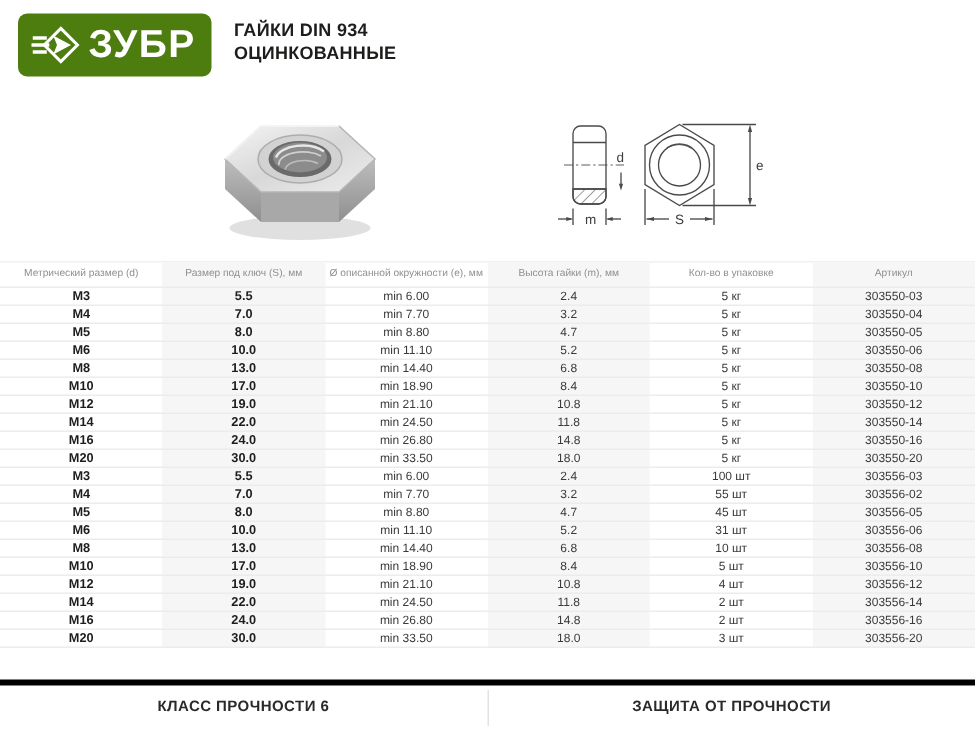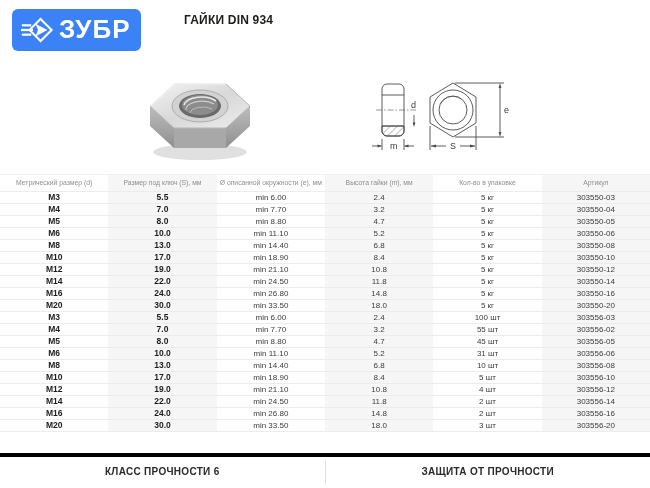--- a/index.html
+++ b/index.html
@@ -5,29 +5,29 @@
   * { margin:0; padding:0; box-sizing:border-box; }
   html,body { background:#fff; }
   .page {
     position:relative; width:650px; height:488px; background:#ffffff;
     font-family:"Liberation Sans", sans-serif; overflow:hidden; color:#1d1d1b;
   }
   
   .topbar { position:absolute; left:0; top:0; width:650px; height:60px; }
   .logo {
     position:absolute; left:12px; top:9px; width:129px; height:42px;
-    background:#3b82f6; border-radius:6px; display:flex; align-items:center;
+    background:#4d7c0f; border-radius:6px; display:flex; align-items:center;
     padding-left:7px;
   }
   .logo-icon { width:38px; height:34px; flex:0 0 auto; }
   .logo-text {
     color:#fff; font-weight:700; font-size:26px; letter-spacing:1px;
     line-height:1; margin-left:2px; margin-top:-2px;
   }
-  .title-block { position:absolute; left:156px; top:13px;margin-left:28px; }
+  .title-block { position:absolute; left:156px; top:13px; }
   .title-line { font-size:12px; font-weight:700; color:#1d1d1b; line-height:15px; letter-spacing:.2px; }
   
   .nut-photo { position:absolute; left:140px; top:64px; width:120px; height:102px; }
   .dim-diagram { position:absolute; left:368px; top:70px; width:150px; height:94px; }
   .dim-diagram text { font-family:"Liberation Sans", sans-serif; font-size:9px; fill:#3c3c3c; }
   
   .spec-table {
     position:absolute; left:0; top:174px; width:650px;
     border-collapse:collapse; table-layout:fixed;
   }
@@ -65,20 +65,21 @@
           <line x1="0" y1="20" x2="14" y2="20"></line>
           <line x1="1" y1="25.5" x2="12" y2="25.5"></line>
           <path d="M23 7 L36 20 L23 33 L10 20 Z" stroke-width="2.4"></path>
         </g>
         <polygon points="17,12.5 31,20 17,27.5 20,20" fill="#ffffff"></polygon>
       </svg>
       <span class="logo-text">ЗУБР</span>
     </div>
     <div class="title-block">
       <div class="title-line">ГАЙКИ DIN 934</div>
+      <div class="title-line">ОЦИНКОВАННЫЕ</div>
     </div>
   </header>
 
   <svg class="nut-photo" viewBox="0 0 120 102" aria-hidden="true">
     <defs>
       <linearGradient id="topFace" x1="0" y1="0" x2="1" y2="1">
         <stop offset="0" stop-color="#f4f4f4"></stop>
         <stop offset="0.5" stop-color="#d8d8d8"></stop>
         <stop offset="1" stop-color="#ededed"></stop>
       </linearGradient>

